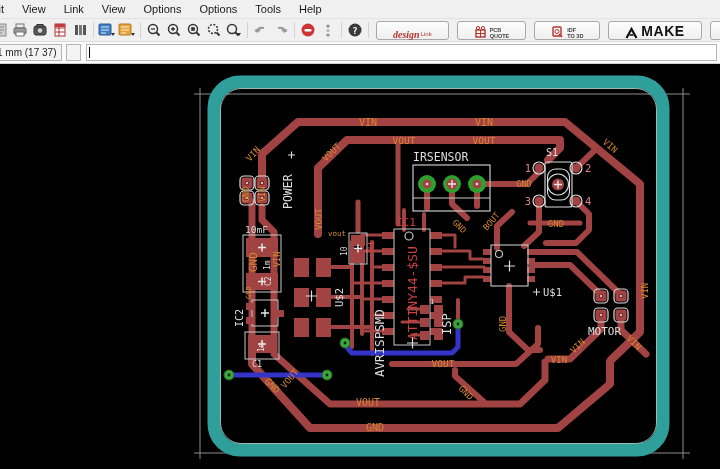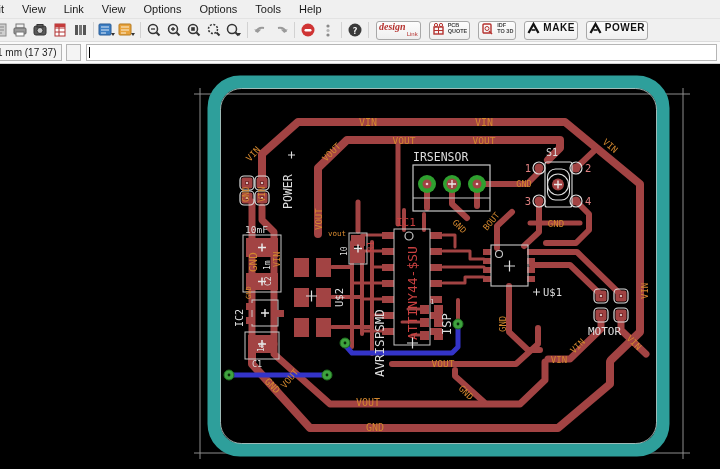--- a/index.html
+++ b/index.html
@@ -8,25 +8,25 @@
     font-size:11px;color:#1a1a1a;overflow:hidden;border-bottom:1px solid #e3e3e3;}
   .menubar span{padding:2px 9px;white-space:nowrap;cursor:default;}
   .menubar span:first-child{margin-left:-24px;}
   .toolbar{height:22px;background:#f0f0f0;display:flex;align-items:center;
     border-bottom:1px solid #dcdcdc;padding:0 2px;}
   .tbtn{width:20px;height:18px;display:flex;align-items:center;justify-content:center;flex:0 0 auto;}
   .tbtn svg{display:block}
   .sep{width:1px;height:16px;background:#d2d2d2;margin:0 3px;flex:0 0 auto;}
   .clipicon{margin-left:-12px;}
   .chipbtn{border:1px solid #a8a8a8;border-radius:3px;background:linear-gradient(#fdfdfd,#efefef);
-    height:17px;display:flex;align-items:flex-start;padding:0 2px;margin:0 4px;flex:0 0 auto;gap:3px;}
+    height:17px;display:flex;align-items:flex-end;padding:0 16px;margin:0 4px;flex:0 0 auto;gap:3px;}
   .dl-main{font-style:italic;font-weight:bold;color:#b5322f;font-size:10px;line-height:9px;font-family:"Liberation Serif",serif;}
   .dl-sub{color:#b5322f;font-size:6px;align-self:flex-end;margin-left:-2px;margin-bottom:2px;}
   .two-line{display:flex;flex-direction:column;font-size:5.5px;line-height:6px;color:#444;font-weight:bold;}
-  .blk{font-size:10px;font-weight:bold;color:#111;letter-spacing:.5px;}
+  .blk{font-size:14px;font-weight:bold;color:#111;letter-spacing:.5px;}
   .cmdbar{height:21px;background:#fafafa;display:flex;align-items:center;border-bottom:1px solid #cfcfcf;padding-left:0;}
   .coordbox{border:1px solid #b5b5b5;background:#f4f4f4;height:15px;line-height:15px;
     font-size:10px;padding:0 5px 0 2px;margin-left:-6px;color:#222;white-space:nowrap;}
   .minibtn{width:13px;height:15px;border:1px solid #b5b5b5;background:#f4f4f4;margin-left:4px;}
   .cmdinput{flex:1;height:15px;border:1px solid #b5b5b5;background:#fff;margin:0 3px 0 5px;
     display:flex;align-items:center;padding-left:2px;font-size:10px;}
   .caret{width:1px;height:11px;background:#000;}
   .canvas{position:relative;width:720px;height:407px;background:#000;}
   svg text{font-family:"DejaVu Sans Mono",monospace;}
 </style>

